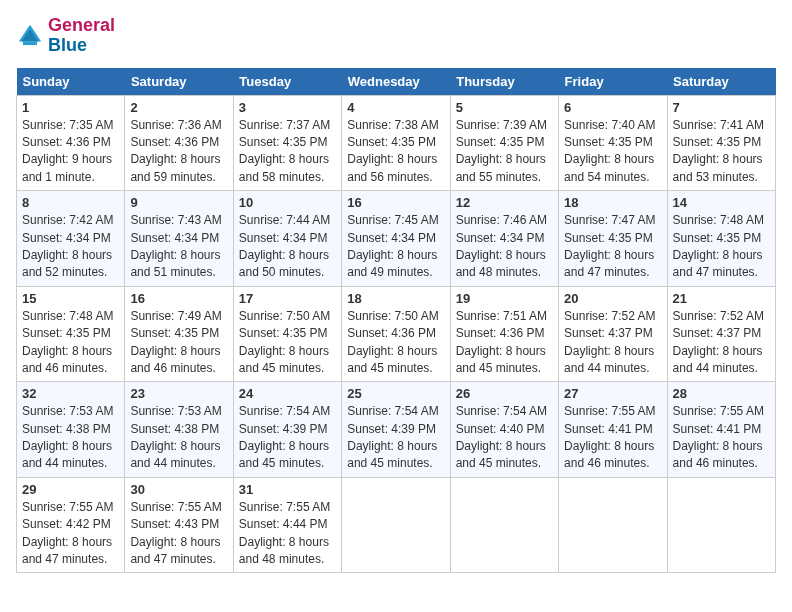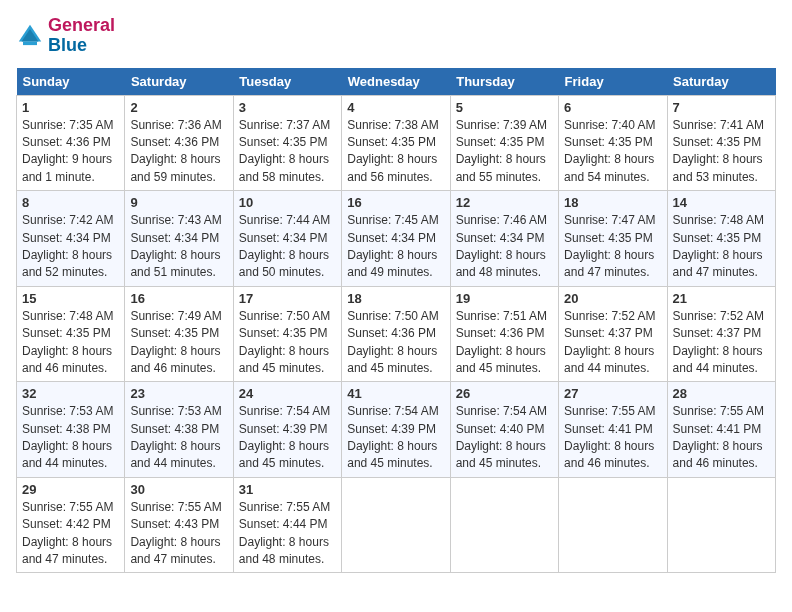--- a/index.html
+++ b/index.html
@@ -217,21 +217,21 @@
         </td>
         <td>
           <span class="day-num">23</span>
           <div class="day-info">Sunrise: 7:53 AM<br>Sunset: 4:38 PM<br>Daylight: 8 hours and 44 minutes.</div>
         </td>
         <td>
           <span class="day-num">24</span>
           <div class="day-info">Sunrise: 7:54 AM<br>Sunset: 4:39 PM<br>Daylight: 8 hours and 45 minutes.</div>
         </td>
         <td>
-          <span class="day-num">41</span>
+          <span class="day-num">25</span>
           <div class="day-info">Sunrise: 7:54 AM<br>Sunset: 4:39 PM<br>Daylight: 8 hours and 45 minutes.</div>
         </td>
         <td>
           <span class="day-num">26</span>
           <div class="day-info">Sunrise: 7:54 AM<br>Sunset: 4:40 PM<br>Daylight: 8 hours and 45 minutes.</div>
         </td>
         <td>
           <span class="day-num">27</span>
           <div class="day-info">Sunrise: 7:55 AM<br>Sunset: 4:41 PM<br>Daylight: 8 hours and 46 minutes.</div>
         </td>

